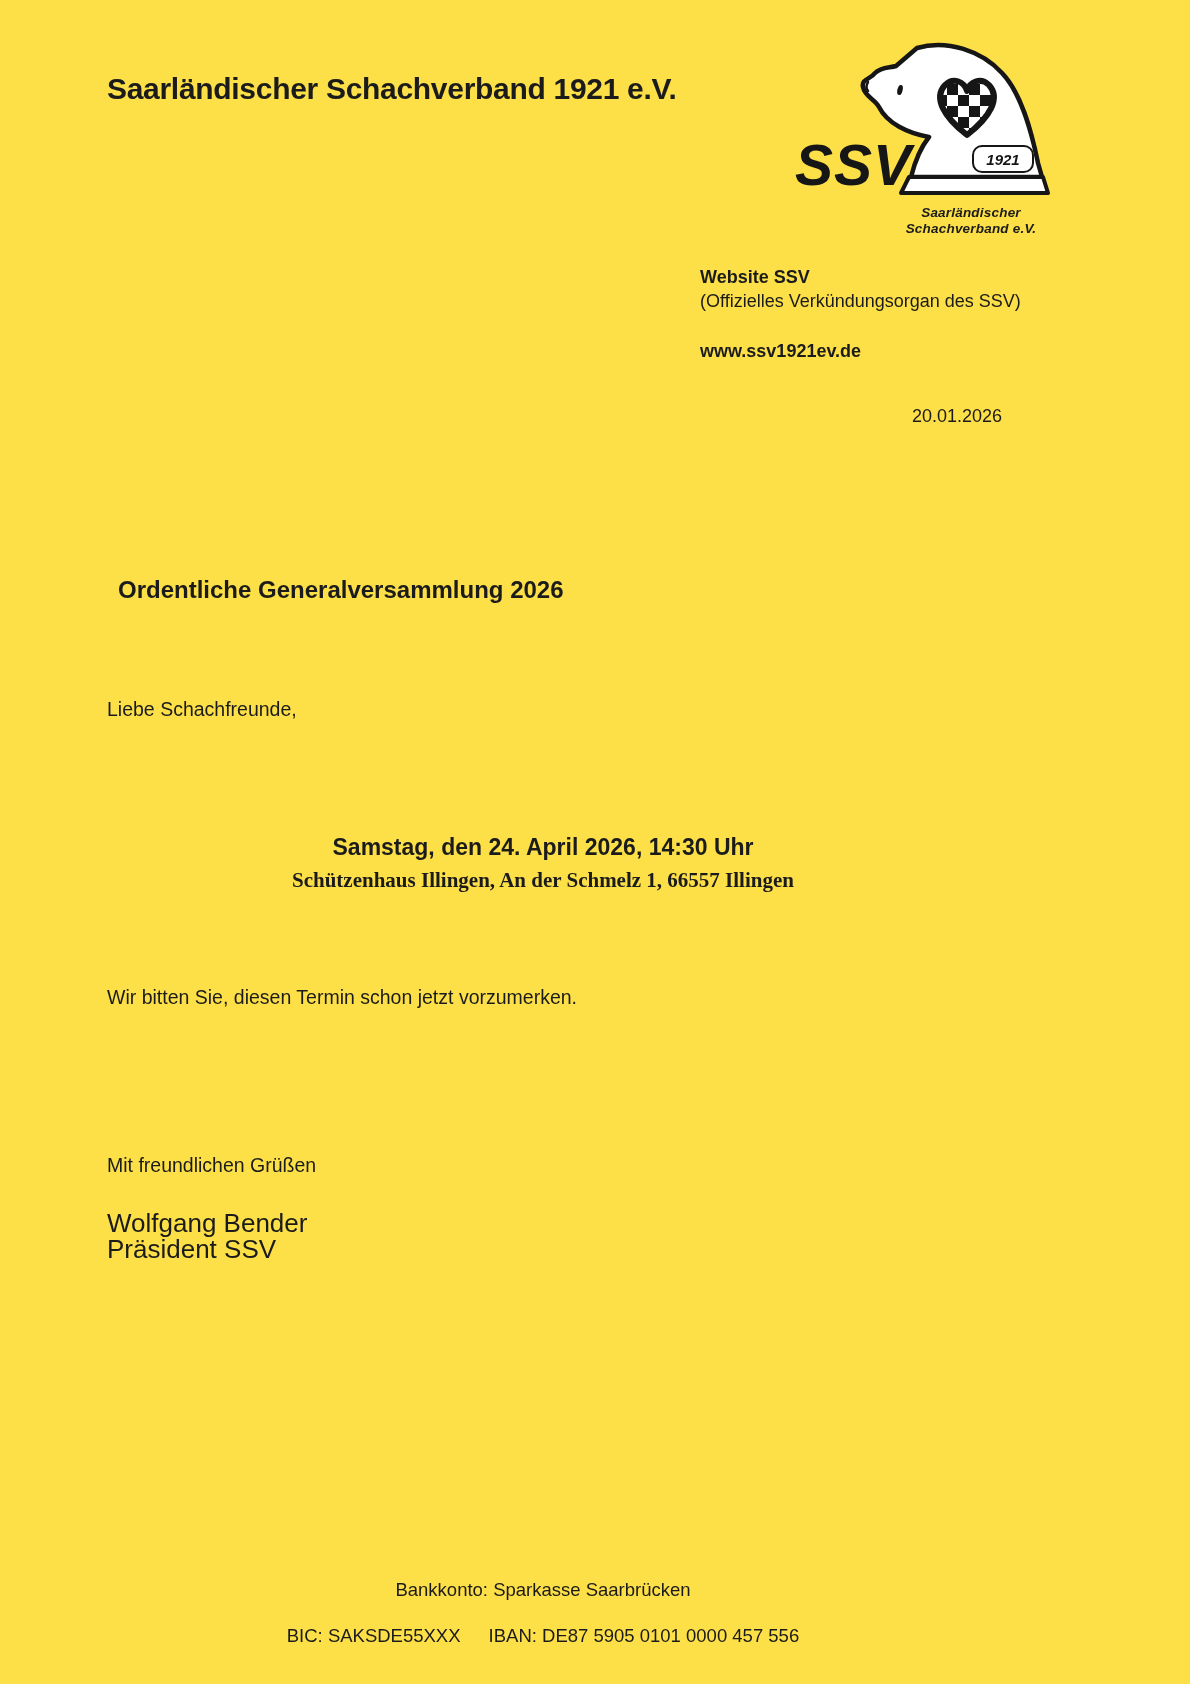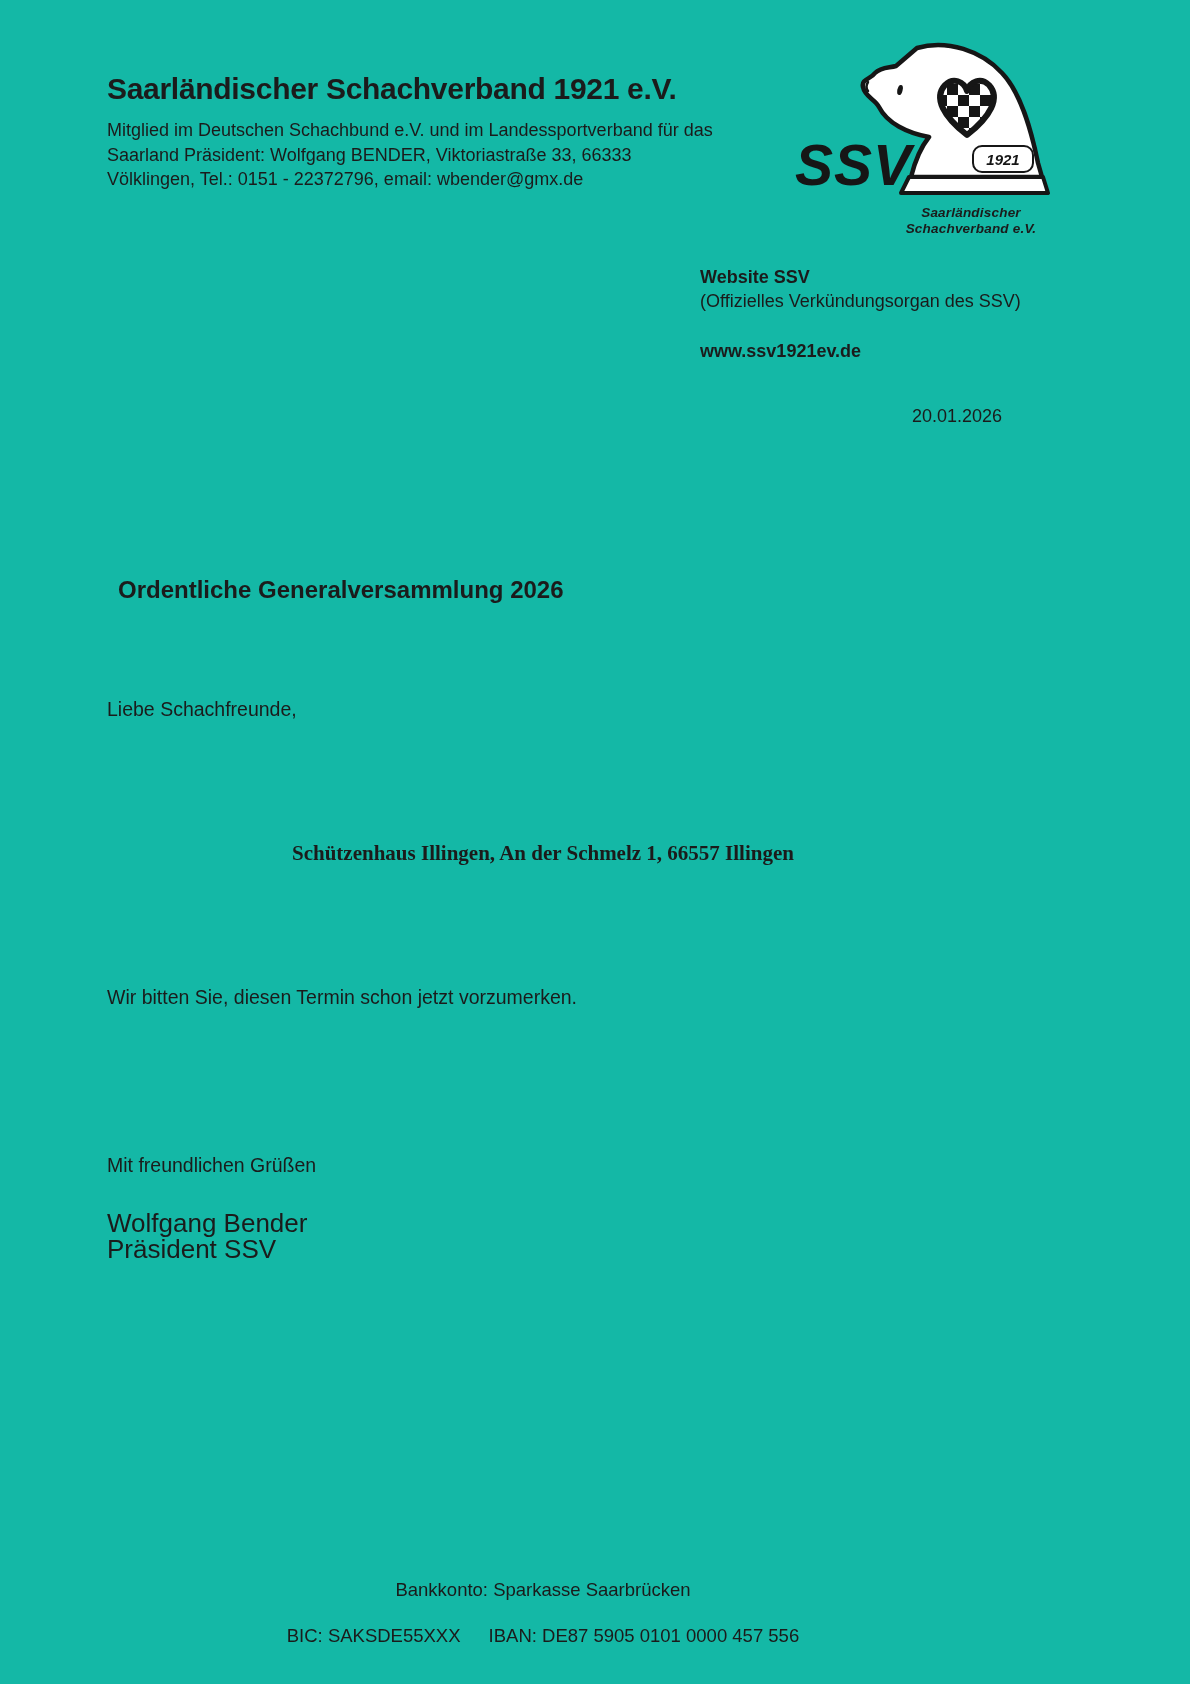--- a/index.html
+++ b/index.html
@@ -1,20 +1,20 @@
 <!DOCTYPE html>
 <html><head>
 <meta charset="utf-8">
 <style>
   html,body{margin:0;padding:0;background:#e8e8e8;}
   .page{
     position:relative;
     width:1190px;height:1684px;
     margin:0 auto;
-    background:#14b8a6;
+    background:#fde047;
     font-family:"Liberation Sans",sans-serif;
     color:#1b1b1b;
     overflow:hidden;
   }
   .abs{position:absolute;}
   .title{left:107px;top:52px;font-size:30px;font-weight:700;letter-spacing:-0.3px;}
   .address{left:107px;top:118px;font-size:18px;line-height:24.5px;}
   .logo{left:793px;top:40px;width:262px;}
   .logo svg{display:block;}
   .logo-caption{
@@ -41,25 +41,20 @@
   .footer-account{left:107px;top:1625px;width:872px;text-align:center;font-size:18.5px;}
   .footer-account .bic{margin-right:28px;}
 </style>
 </head>
 <body>
 
 <div class="page">
 
   <h1 class="abs title">Saarländischer Schachverband 1921 e.V.</h1>
 
-  <div class="abs address">
-    <div>Mitglied im Deutschen Schachbund e.V. und im Landessportverband für das</div>
-    <div>Saarland Präsident: Wolfgang BENDER, Viktoriastraße 33, 66333</div>
-    <div>Völklingen, Tel.: 0151 - 22372796, email: wbender@gmx.de</div>
-  </div>
 
   <div class="abs logo">
     <svg width="262" height="158" viewBox="0 0 262 158">
       <defs>
         <pattern id="chk" width="22" height="22" patternUnits="userSpaceOnUse">
           <rect width="22" height="22" fill="#ffffff"></rect>
           <rect width="11" height="11" fill="#161616"></rect>
           <rect x="11" y="11" width="11" height="11" fill="#161616"></rect>
         </pattern>
       </defs>
@@ -95,20 +90,21 @@
   </div>
 
   <div class="abs date-line">20.01.2026</div>
 
   <div class="abs subject">Ordentliche Generalversammlung 2026</div>
 
   <div class="abs salutation">Liebe Schachfreunde,</div>
 
 
   <div class="abs event">
+    <div class="event-line1">Samstag, den 24. April 2026, 14:30 Uhr</div>
     <div class="event-line2">Schützenhaus Illingen, An der Schmelz 1, 66557 Illingen</div>
   </div>
 
   <div class="abs reminder">Wir bitten Sie, diesen Termin schon jetzt vorzumerken.</div>
 
 
   <div class="abs closing">Mit freundlichen Grüßen</div>
 
   <div class="abs signature">
     <div>Wolfgang Bender</div>

